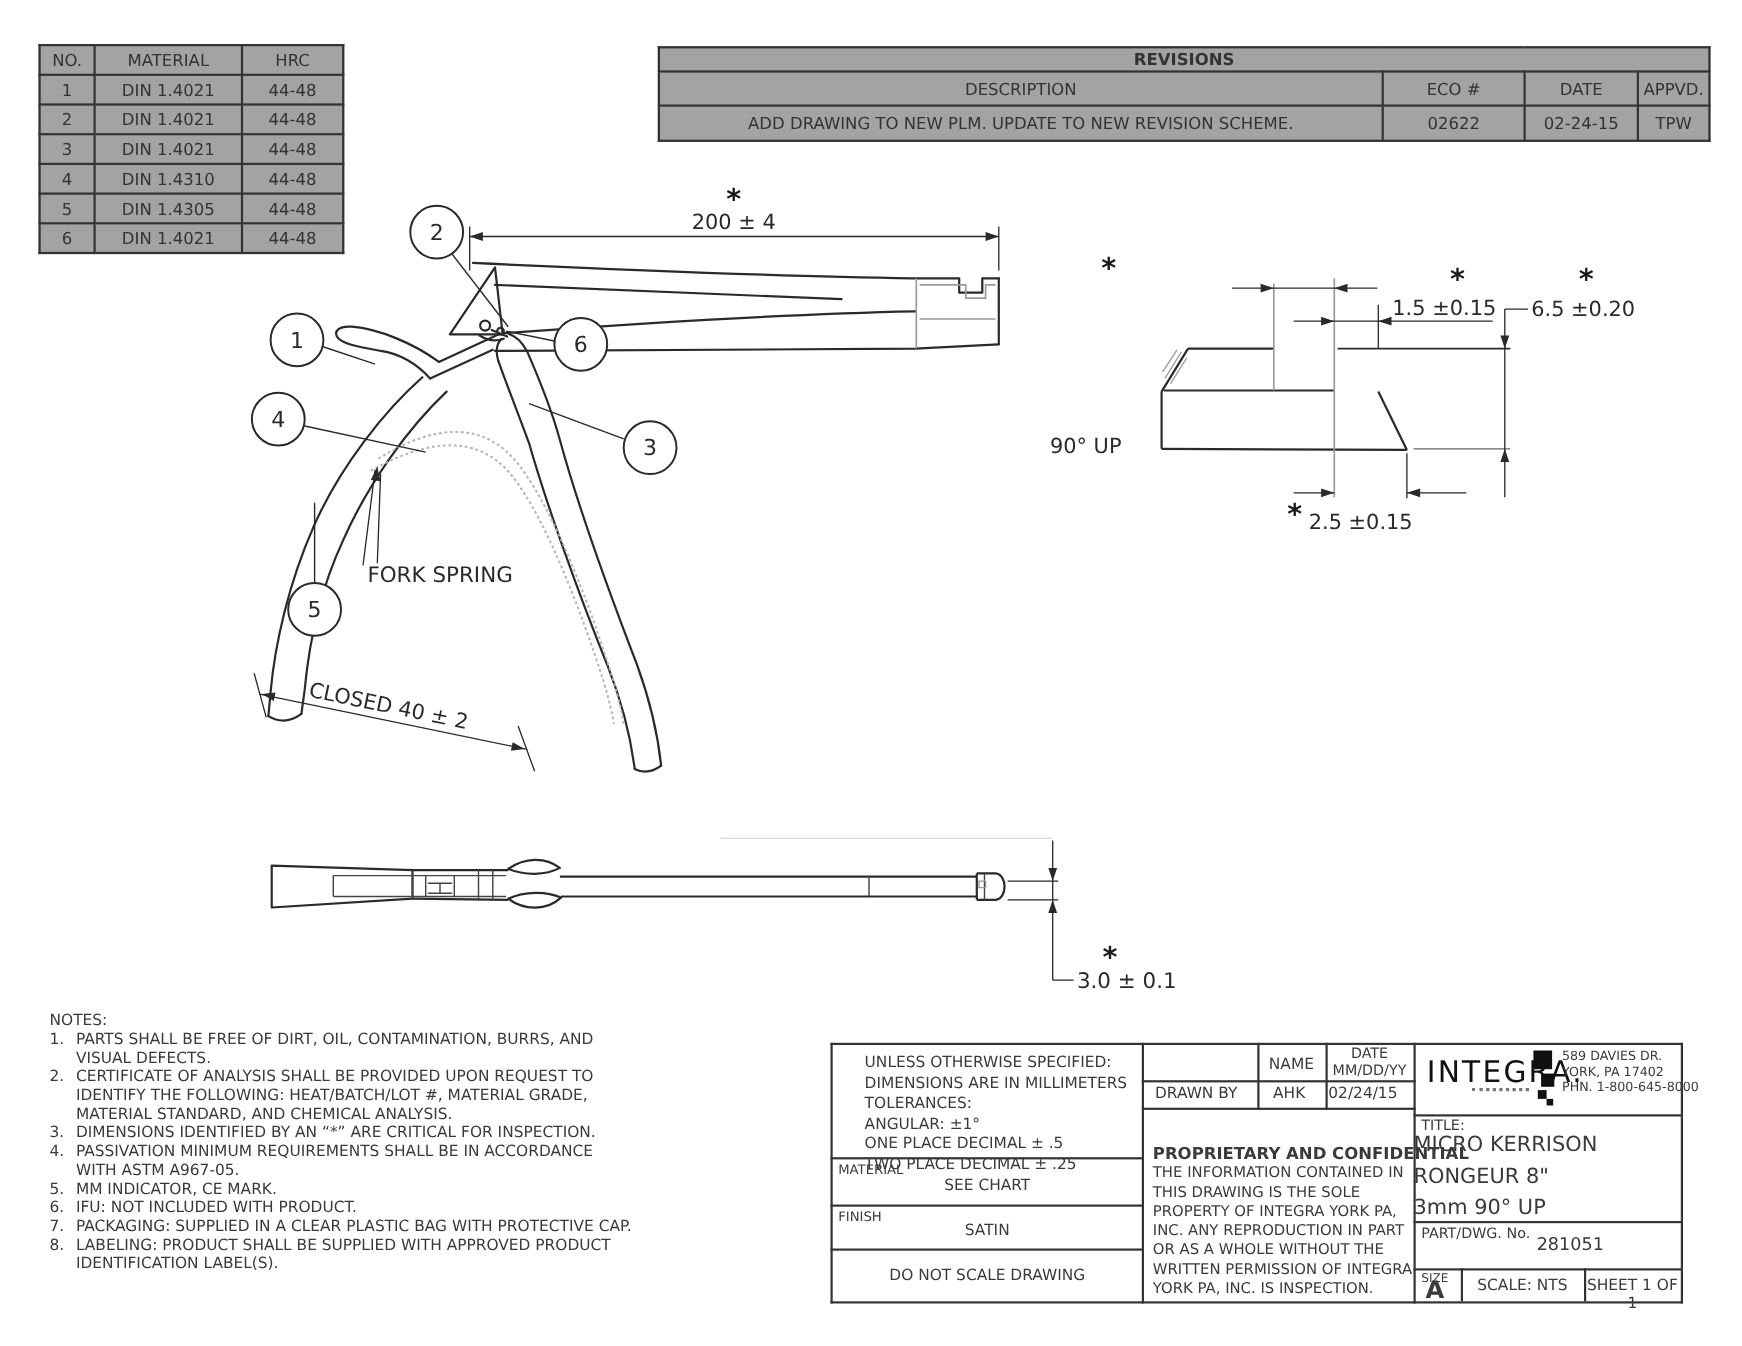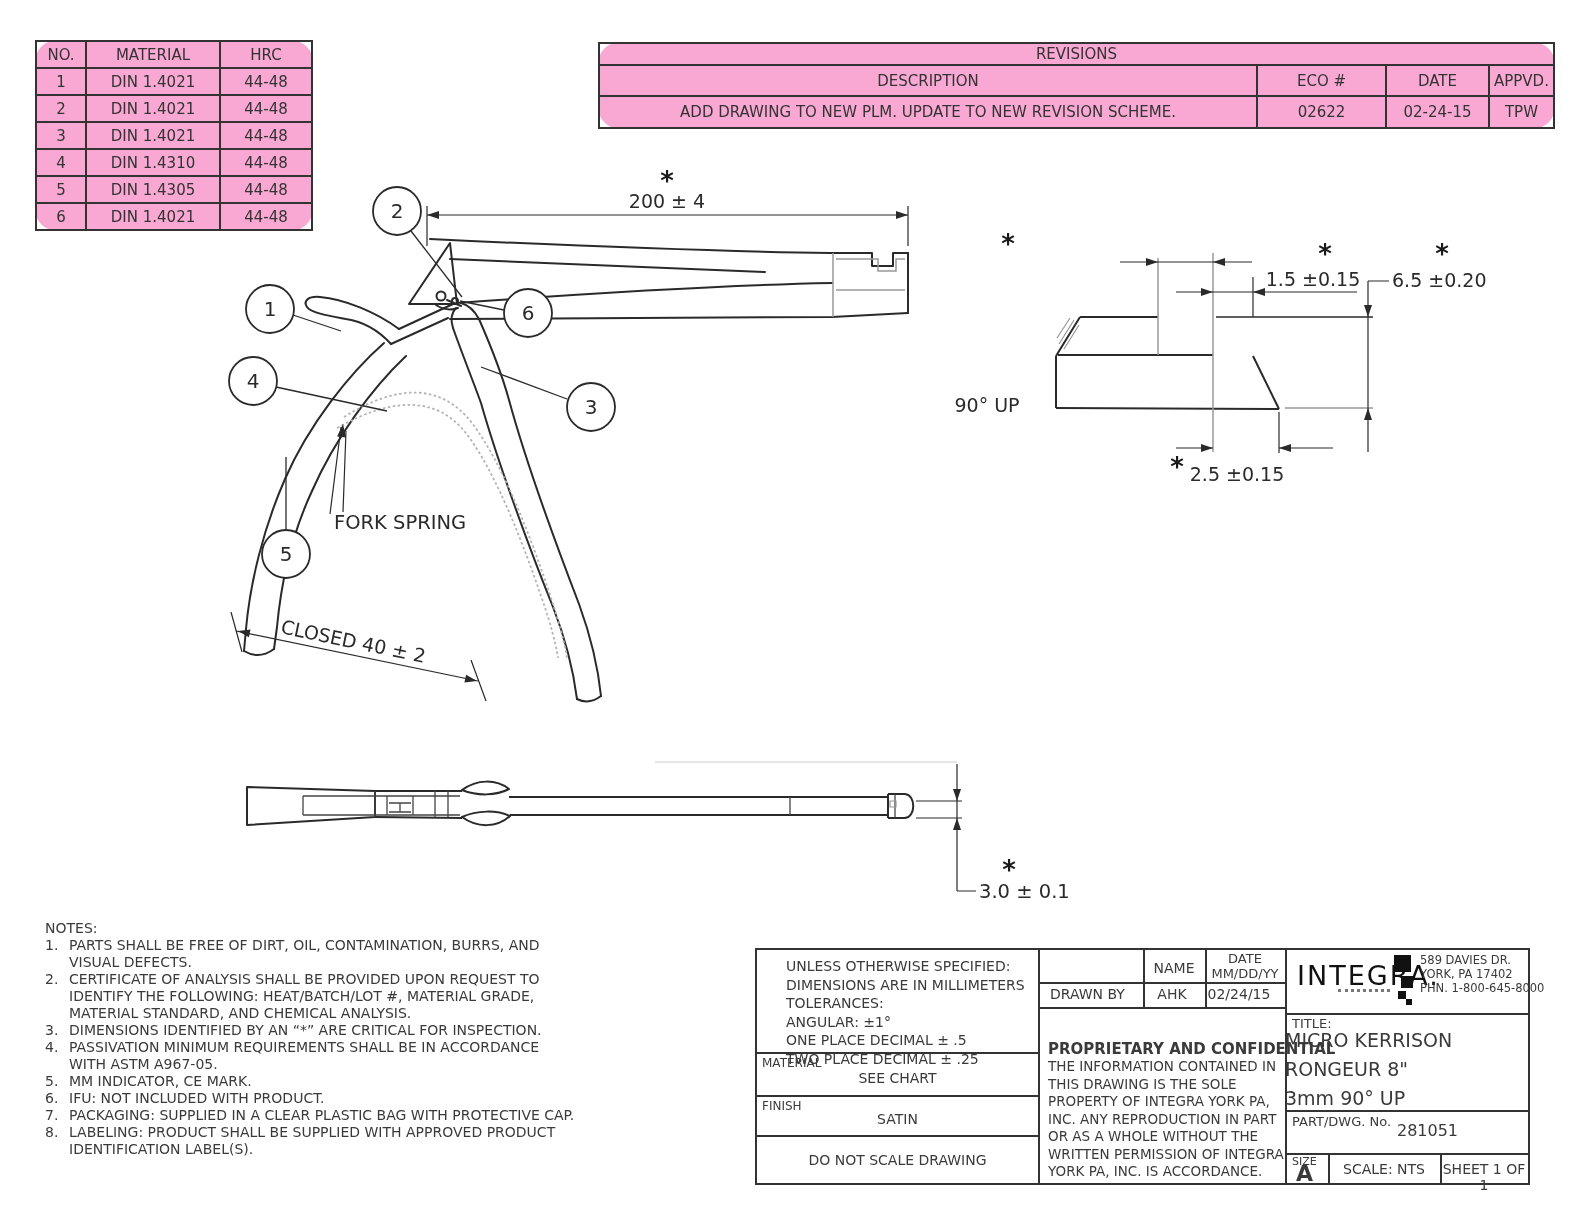--- a/index.html
+++ b/index.html
@@ -1,29 +1,29 @@
 <!DOCTYPE html>
 <html><head>
 <meta charset="utf-8">
 <style>
   html,body{margin:0;padding:0;background:#ffffff;}
   body{width:1584px;height:1224px;position:relative;overflow:hidden;
        font-family:"DejaVu Sans",sans-serif;color:#2b2b2b;}
   .abs{position:absolute;}
   
-  table{border-collapse:collapse;background:#f9a8d4;border-radius:22px;}
+  table{border-collapse:collapse;background:#a3a3a3;}
   table,th,td{border:2px solid #333;}
   th,td{font-weight:normal;text-align:center;vertical-align:middle;
         font-family:"DejaVu Sans",sans-serif;color:#333;}
   .mat-table{left:35px;top:40px;}
   .mat-table th,.mat-table td{font-size:15px;height:25px;padding:0 4px;}
   .mat-c1{width:40px;} .mat-c2{width:124px;} .mat-c3{width:82px;}
   .rev-table{left:598px;top:42px;}
   .rev-table th,.rev-table td{font-size:15px;padding:0 4px;}
-  .rev-title{height:20px;font-weight:normal;}
+  .rev-title{height:20px;font-weight:bold;}
   .rev-hdr{height:31px;}
   .rev-row{height:32px;}
   .rev-c1{width:648px;} .rev-c2{width:119px;} .rev-c3{width:93px;} .rev-c4{width:54px;}
   
   .notes{left:45px;top:920px;width:540px;font-size:14px;line-height:17px;color:#3a3a3a;}
   .note-item{display:flex;margin:0;}
   .note-num{width:24px;flex:none;}
   .note-line{white-space:nowrap;}
   
   .tbline{position:absolute;background:#333;}
@@ -372,21 +372,21 @@
   <div class="tbtext center" style="left:1205px;top:986px;width:68px;font-size:14px">02/24/15</div>
 
   <div class="tbtext" style="left:1048px;top:1040px;font-size:15px;font-weight:bold">PROPRIETARY AND CONFIDENTIAL</div>
   <div class="tbtext prop-body" style="left:1048px;top:1058px;">
     <div>THE INFORMATION CONTAINED IN</div>
     <div>THIS DRAWING IS THE SOLE</div>
     <div>PROPERTY OF INTEGRA YORK PA,</div>
     <div>INC.  ANY REPRODUCTION IN PART</div>
     <div>OR AS A WHOLE WITHOUT THE</div>
     <div>WRITTEN PERMISSION OF INTEGRA</div>
-    <div>YORK PA, INC. IS ACCORDANCE.</div>
+    <div>YORK PA, INC. IS INSPECTION.</div>
   </div>
 
   <div class="tbtext logo-word" style="left:1297px;top:960px">INTEGRA.</div>
   <div class="sq" style="left:1394px;top:955px;width:17px;height:17px"></div>
   <div class="sq" style="left:1401px;top:976px;width:12px;height:12px"></div>
   <div class="sq" style="left:1398px;top:991px;width:8px;height:8px"></div>
   <div class="sq" style="left:1406px;top:999px;width:6px;height:6px"></div>
   <div class="tagline" style="left:1338px;top:989px"></div>
   <div class="tbtext addr" style="left:1420px;top:953px;">
     <div>589 DAVIES DR.</div>

